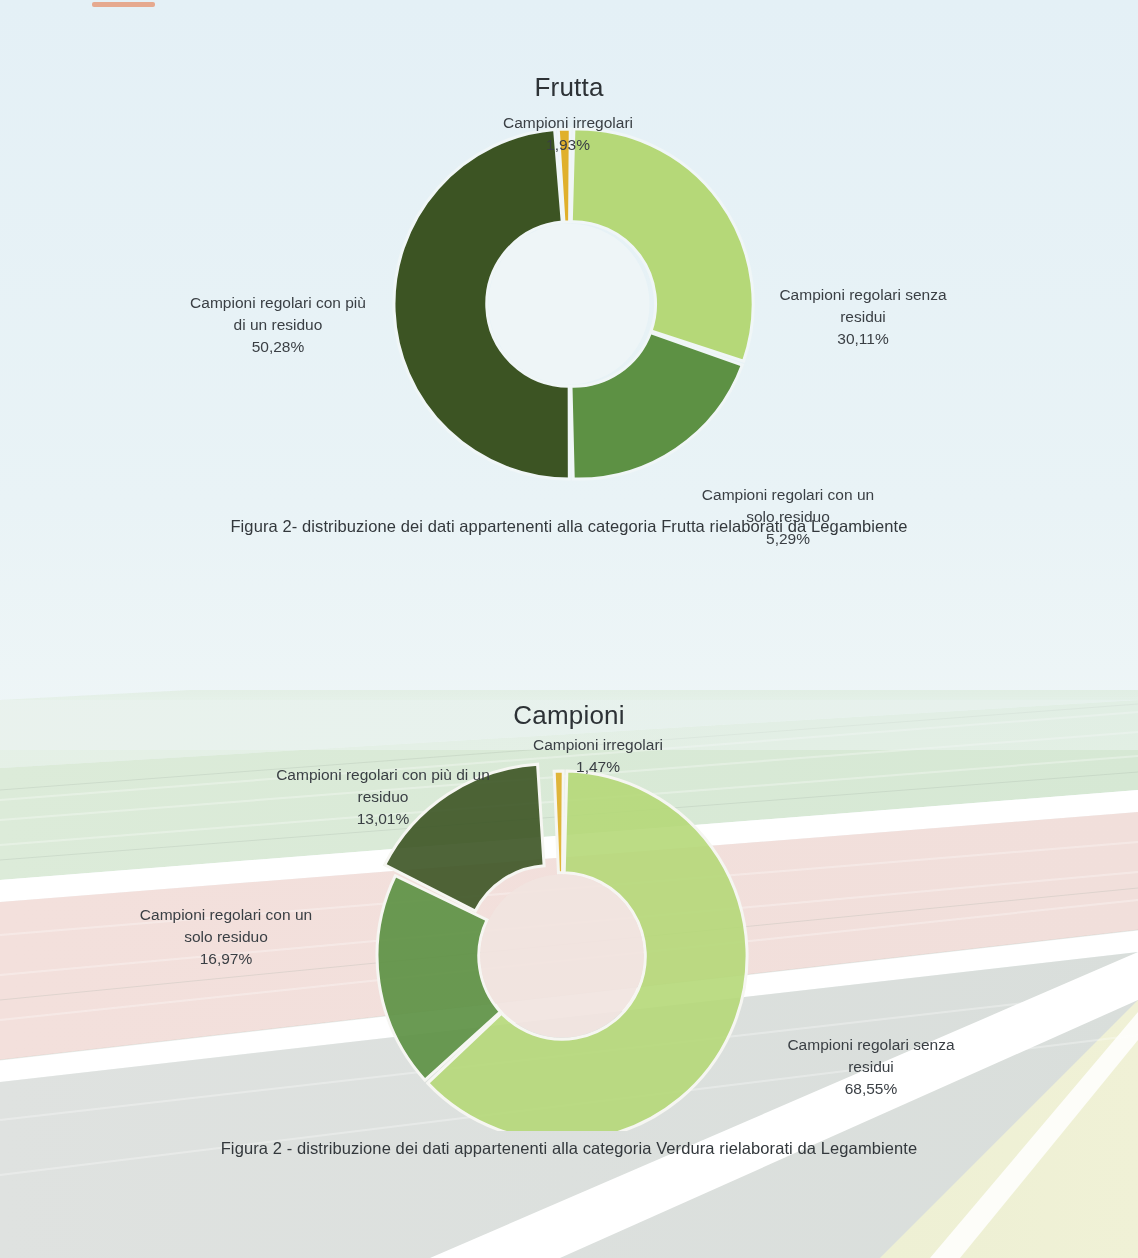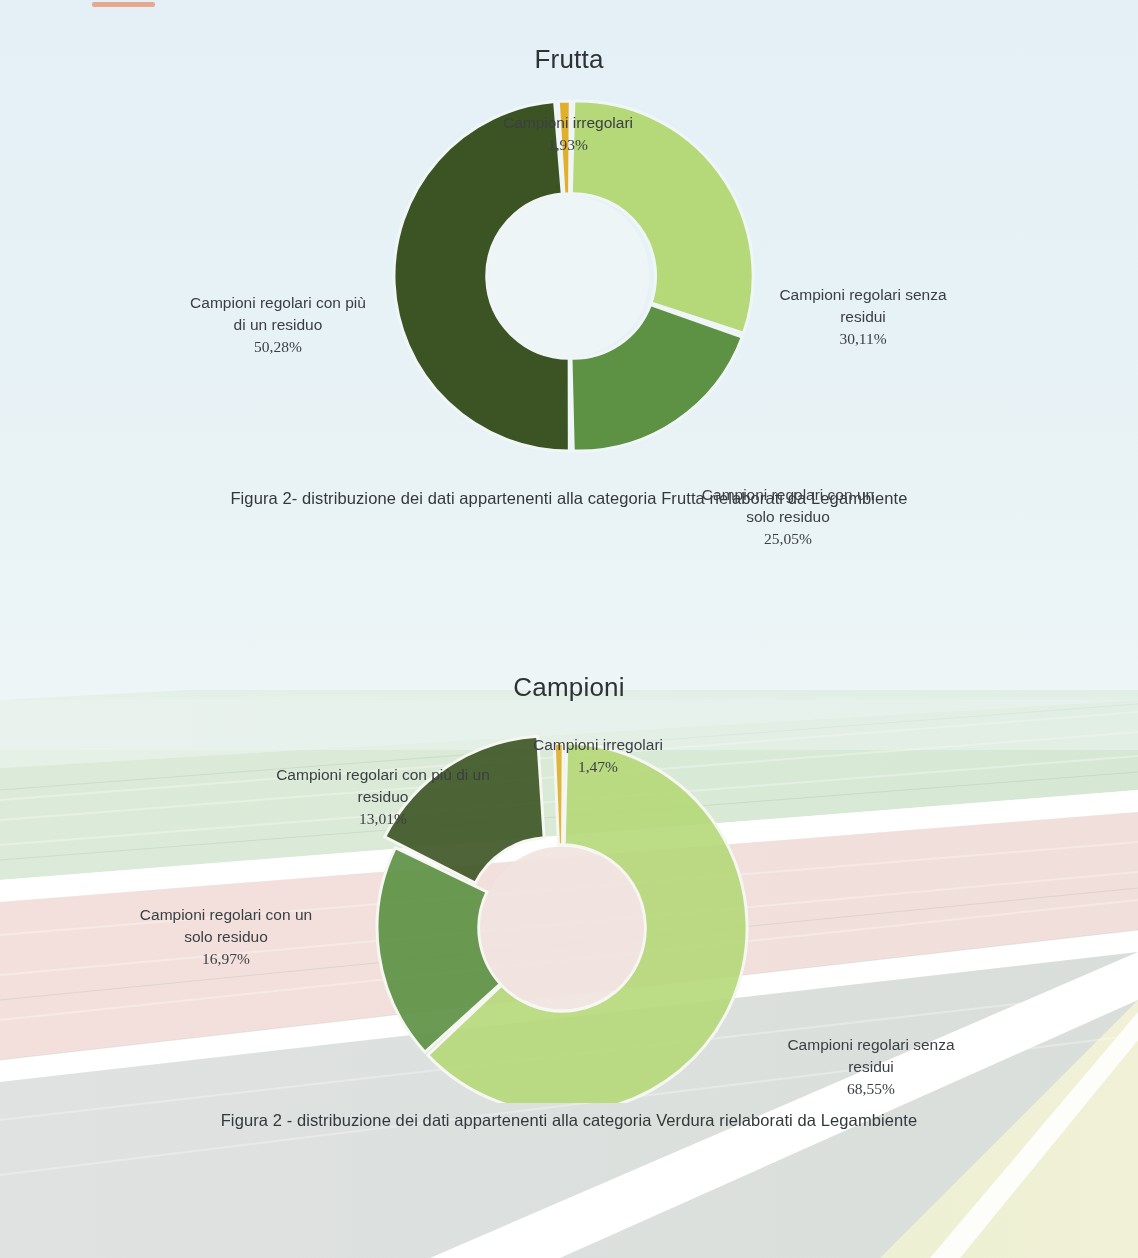--- a/index.html
+++ b/index.html
@@ -41,20 +41,21 @@
     height: 5px;
     border-radius: 2px;
     background: #e6a98f;
   }
 
   
   .chart-block {
     position: absolute;
     left: 0;
     width: 1138px;
+    margin-top: 28px;
   }
 
   .chart-title {
     text-align: center;
     font-size: 26px;
     color: #2d3236;
     letter-spacing: .2px;
     font-weight: 400;
   }
 
@@ -77,21 +78,21 @@
   }
 
   .lbl {
     position: absolute;
     text-align: center;
     font-size: 15.5px;
     line-height: 1.42;
     color: #3a3f44;
     white-space: pre-line;
   }
-  .lbl .pct { display: block; font-family: Liberation Serif, serif; }
+  .lbl .pct { display: block; }
 
   
   #chart1 { top: 44px; }
   #c1-title { margin-bottom: 6px; }
   #c1-donut { height: 390px; }
 
   #c1-lbl-irreg { left: 408px; top: 90px;  width: 320px; }
   #c1-lbl-senza { left: 718px; top: 262px; width: 290px; }
   #c1-lbl-uno   { left: 648px; top: 462px; width: 280px; }
   #c1-lbl-piu   { left: 128px; top: 270px; width: 300px; }
@@ -252,21 +253,21 @@
 
     <div class="lbl" id="c1-lbl-senza">
       <span>Campioni regolari senza
 residui</span>
       <span class="pct">30,11%</span>
     </div>
 
     <div class="lbl" id="c1-lbl-uno">
       <span>Campioni regolari con un
 solo residuo</span>
-      <span class="pct">25,05%</span>
+      <span class="pct">5,29%</span>
     </div>
 
     <div class="lbl" id="c1-lbl-piu">
       <span>Campioni regolari con più
 di un residuo</span>
       <span class="pct">50,28%</span>
     </div>
 
     <div class="lbl" id="c2-lbl-irreg">
       <span>Campioni irregolari</span>

